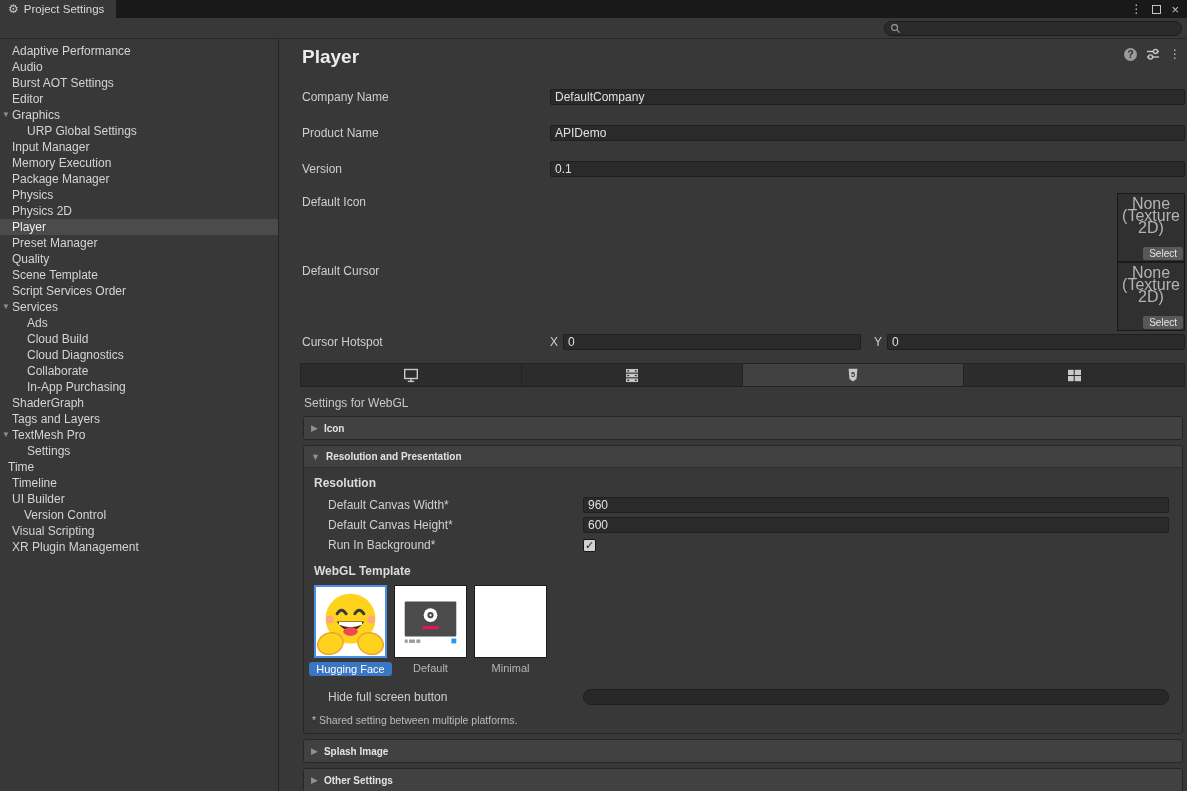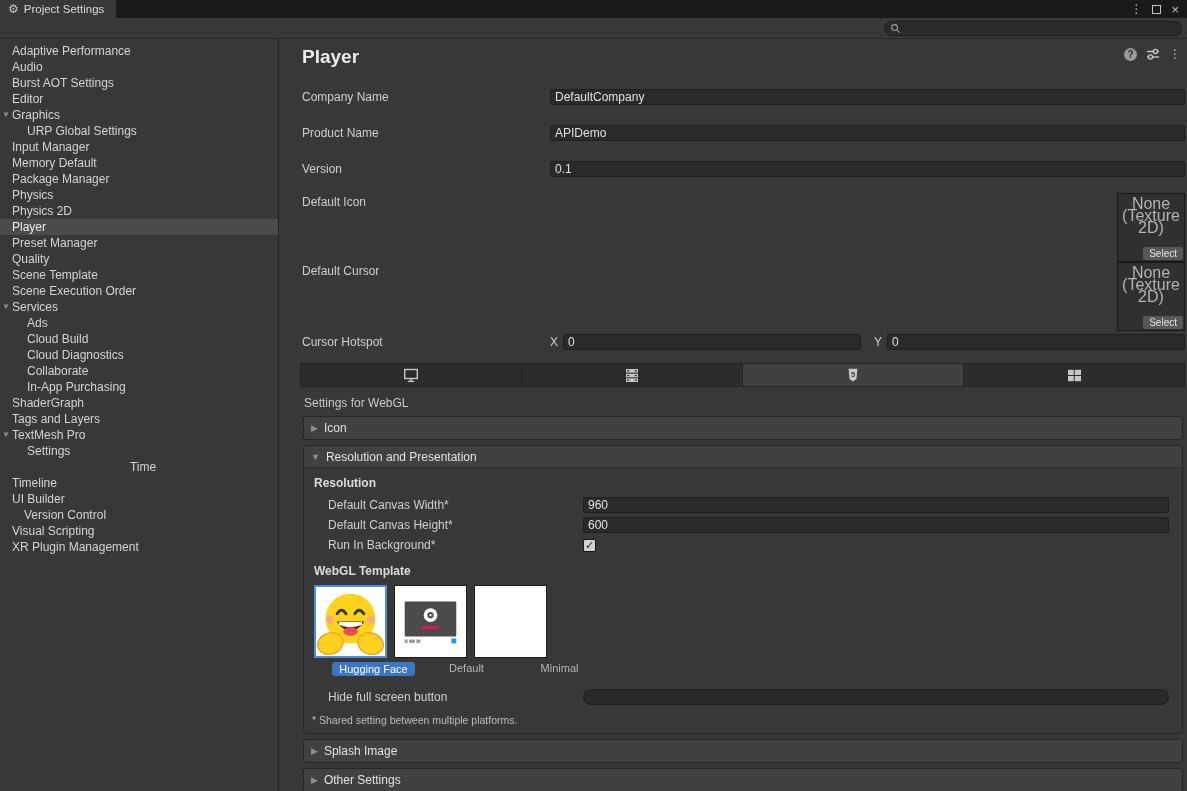--- a/index.html
+++ b/index.html
@@ -54,32 +54,32 @@
   .ptab { flex:1; background:#2c2c2c; display:flex; align-items:center; justify-content:center; cursor:default; }
   .ptab.selected { background:#414141; }
 
   .settings-for { font-size:12px; color:#c9c9c9; margin:9px 0 6px 2px; }
 
   
   .sec { margin:0 2px 5px 1px; border:1px solid #262626; border-radius:3px; background:#383838; }
   .sec-header { height:22px; display:flex; align-items:center; gap:6px; background:#414141; border-radius:2px; padding-left:7px; cursor:default; }
   .sec.open .sec-header { border-radius:2px 2px 0 0; border-bottom:1px solid #2e2e2e; }
   .sec-tri { font-size:9px; color:#909090; }
-  .sec-title { font-size:12px; font-weight:normal; color:#e2e2e2;text-align:right; }
+  .sec-title { font-size:10px; font-weight:bold; color:#e2e2e2;text-align:right; }
   .sec-body { padding:7px 13px 5px 10px; }
   .sub-h { font-size:12px; font-weight:bold; color:#dcdcdc; margin:1px 0 7px 0; }
   .frow2 { display:flex; align-items:center; height:16px; margin-bottom:4px; padding-left:14px; }
   .flabel2 { width:255px; font-size:12px; color:#cfcfcf; flex:none; }
   .checkbox { width:13px; height:13px; background:#d2d2d2; border:1px solid #161616; border-radius:2px; display:flex; align-items:center; justify-content:center; color:#1c1c1c; font-size:11px; font-weight:bold; line-height:1; }
   .pill-input { border-radius:8px; background:#282828; }
 
   .tpl-cards { display:flex; gap:7px; margin-top:3px; }
   .tpl-card { width:73px; height:73px; background:#ffffff; border:1px solid #1d1d1d; flex:none; overflow:hidden; }
   .tpl-card.selected { border:2px solid #4a90e2; }
-  .tpl-labels { display:flex; gap:20px; margin-top:4px;margin-left:23px; }
+  .tpl-labels { display:flex; gap:7px; margin-top:4px; }
   .tpl-label-wrap { width:73px; display:flex; justify-content:center; flex:none; }
   .tpl-label { font-size:11px; color:#b5b5b5; white-space:nowrap; }
   .tpl-label.blue { background:#3b76c4; color:#ffffff; border-radius:3px; padding:1px 7px; }
 
   .footnote { font-size:10.5px; color:#bdbdbd; margin:9px 0 2px -2px; }
 </style>
 </head>
 <body>
 
 <div class="app">
@@ -108,40 +108,40 @@
 
   <div class="sidebar">
     <div>
         <div class="side-item" style="padding-left: 12px;"><span>Adaptive Performance</span></div>
         <div class="side-item" style="padding-left: 12px;"><span>Audio</span></div>
         <div class="side-item" style="padding-left: 12px;"><span>Burst AOT Settings</span></div>
         <div class="side-item" style="padding-left: 12px;"><span>Editor</span></div>
         <div class="side-item" style="padding-left: 12px;"><span class="tri">▼</span><span>Graphics</span></div>
         <div class="side-item" style="padding-left: 27px;"><span>URP Global Settings</span></div>
         <div class="side-item" style="padding-left: 12px;"><span>Input Manager</span></div>
-        <div class="side-item" style="padding-left: 12px;"><span>Memory Default</span></div>
+        <div class="side-item" style="padding-left: 12px;"><span>Memory Execution</span></div>
         <div class="side-item" style="padding-left: 12px;"><span>Package Manager</span></div>
         <div class="side-item" style="padding-left: 12px;"><span>Physics</span></div>
         <div class="side-item" style="padding-left: 12px;"><span>Physics 2D</span></div>
         <div class="side-item selected" style="padding-left: 12px;"><span>Player</span></div>
         <div class="side-item" style="padding-left: 12px;"><span>Preset Manager</span></div>
         <div class="side-item" style="padding-left: 12px;"><span>Quality</span></div>
         <div class="side-item" style="padding-left: 12px;"><span>Scene Template</span></div>
-        <div class="side-item" style="padding-left: 12px;"><span>Scene Execution Order</span></div>
+        <div class="side-item" style="padding-left: 12px;"><span>Script Services Order</span></div>
         <div class="side-item" style="padding-left: 12px;"><span class="tri">▼</span><span>Services</span></div>
         <div class="side-item" style="padding-left: 27px;"><span>Ads</span></div>
         <div class="side-item" style="padding-left: 27px;"><span>Cloud Build</span></div>
         <div class="side-item" style="padding-left: 27px;"><span>Cloud Diagnostics</span></div>
         <div class="side-item" style="padding-left: 27px;"><span>Collaborate</span></div>
         <div class="side-item" style="padding-left: 27px;"><span>In-App Purchasing</span></div>
         <div class="side-item" style="padding-left: 12px;"><span>ShaderGraph</span></div>
         <div class="side-item" style="padding-left: 12px;"><span>Tags and Layers</span></div>
         <div class="side-item" style="padding-left: 12px;"><span class="tri">▼</span><span>TextMesh Pro</span></div>
         <div class="side-item" style="padding-left: 27px;"><span>Settings</span></div>
-        <div class="side-item" style="padding-left: 8px; text-align: center;"><span>Time</span></div>
+        <div class="side-item" style="padding-left: 8px;"><span>Time</span></div>
         <div class="side-item" style="padding-left: 12px;"><span>Timeline</span></div>
         <div class="side-item" style="padding-left: 12px;"><span>UI Builder</span></div>
         <div class="side-item" style="padding-left: 24px;"><span>Version Control</span></div>
         <div class="side-item" style="padding-left: 12px;"><span>Visual Scripting</span></div>
         <div class="side-item" style="padding-left: 12px;"><span>XR Plugin Management</span></div>
       </div>
   </div>
 
   <div class="content">
     <div class="hdr-icons">

